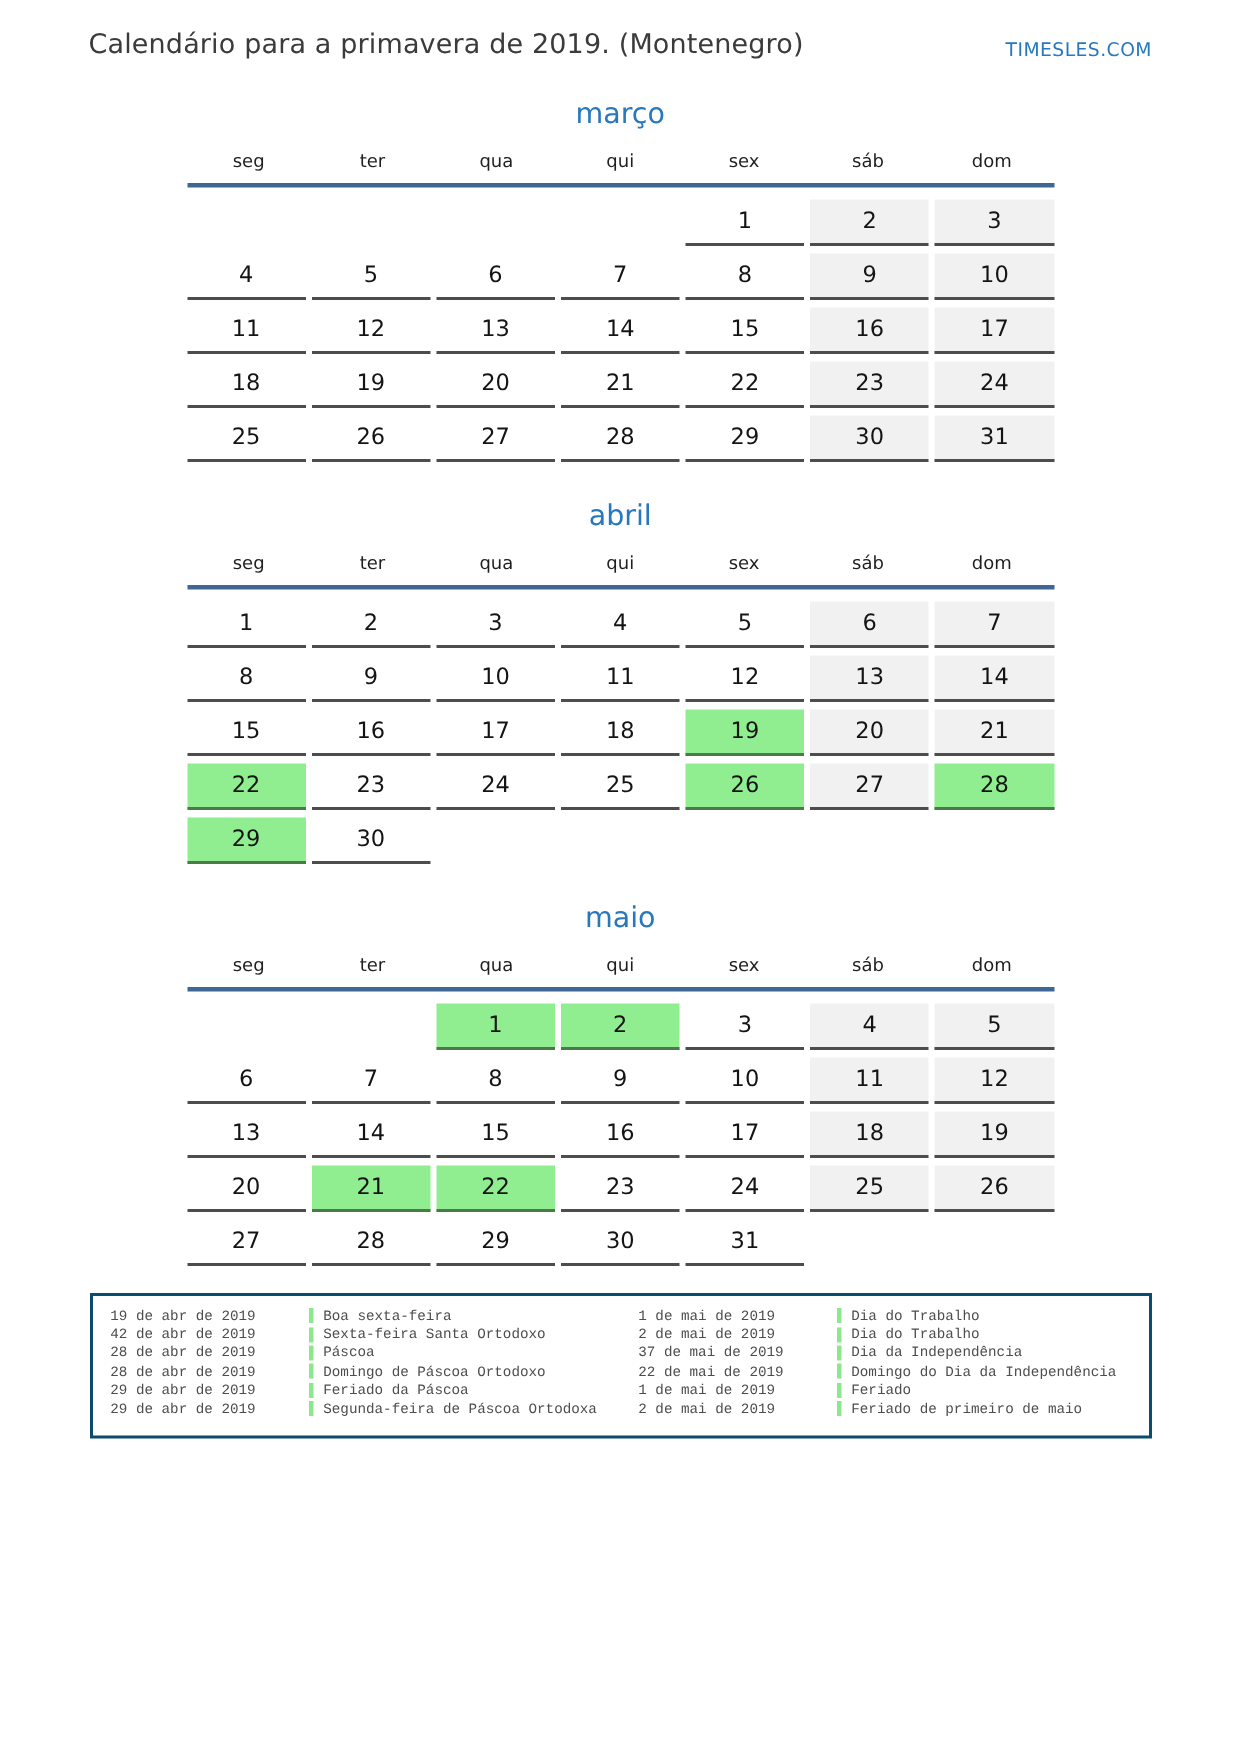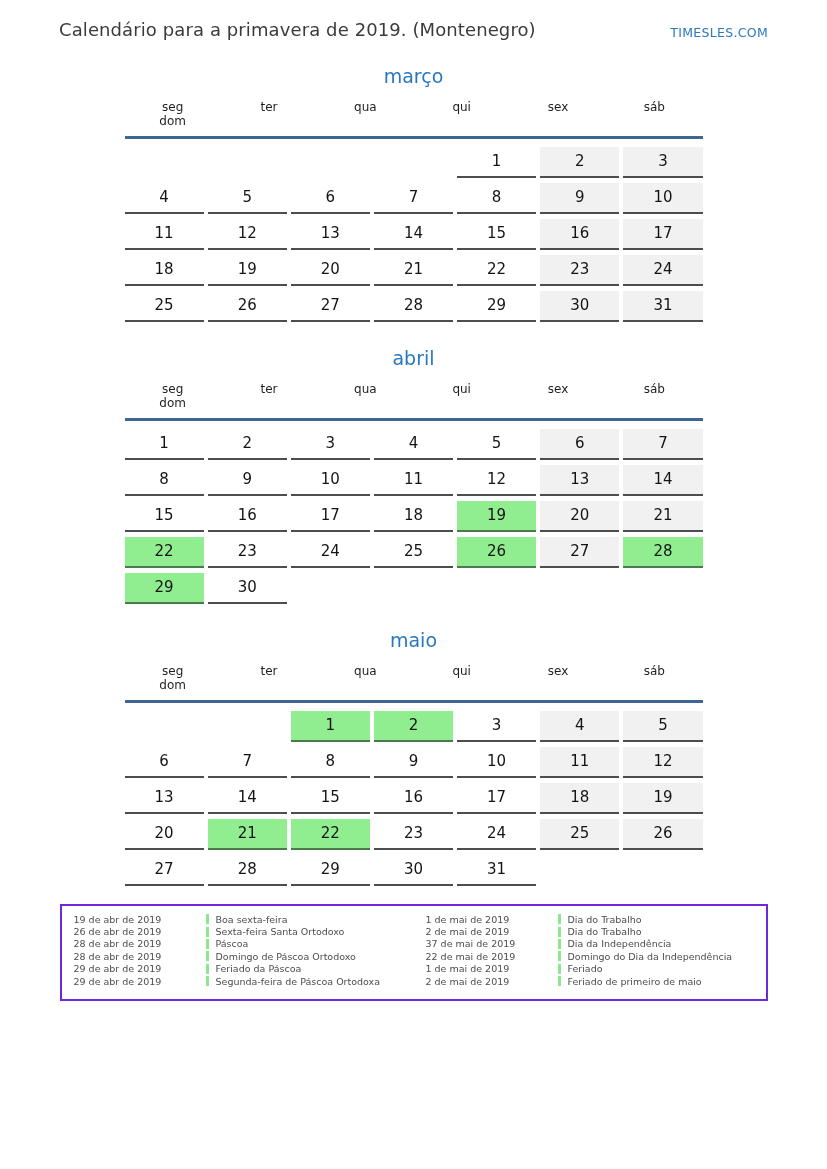--- a/index.html
+++ b/index.html
@@ -11,32 +11,32 @@
   .page{position:relative;width:827px;height:1169px;overflow:hidden;}
 
   
   .header{display:flex;justify-content:space-between;align-items:flex-start;padding:19px 59px 0 59px;}
   .page-title{font-size:18px;color:#3b3b3b;font-weight:400;letter-spacing:.1px;}
   .brand-link{font-size:12.5px;font-weight:400;color:#2878be;text-decoration:none;margin-top:6px;letter-spacing:.3px;}
 
   
   .month{width:578px;margin:25px auto 0 auto;}
   .month-title{margin:0 0 13px 0;text-align:center;font-size:19px;font-weight:400;color:#2878be;}
-  .weekday-row{display:grid;grid-template-columns:repeat(6,1fr);text-align:center;
+  .weekday-row{display:grid;grid-template-columns:repeat(7,1fr);text-align:center;
                font-size:12px;color:#1f1f1f;padding-bottom:8px;}
   .rule{height:3px;background:#3e6795;}
   .month-grid{display:grid;grid-template-columns:repeat(7,1fr);column-gap:4px;row-gap:5px;margin-top:8px;}
   .cell{height:29px;line-height:29px;text-align:center;font-size:15px;color:#141414;
         border-bottom:2px solid #4d4d4d;}
   .cell.empty{border-bottom:none;background:transparent;}
   .cell.weekend{background:#f1f1f1;}
   .cell.holiday{background:#90ee90;border-bottom-color:#4a7a4a;}
 
   
-  .legend{width:704px;margin:18px auto 0 auto;border:2px solid #6d28d9;padding:7px 0 12px 0;}
+  .legend{width:704px;margin:18px auto 0 auto;border:2px solid #0c4a6e;padding:7px 0 12px 0;font-family:Liberation Mono, monospace;}
   .legend-cols{display:grid;grid-template-columns:1fr 1fr;align-items:start;}
   .lg-item{display:flex;align-items:center;height:12.4px;font-size:9.5px;color:#4d4d4d;}
   .lg-date{width:132px;padding-left:12px;white-space:nowrap;}
   .lg-bar{width:3px;height:10px;background:#8de88d;margin-right:7px;flex:0 0 3px;}
   .lg-name{white-space:nowrap;}
 </style>
 </head>
 <body>
 
 <div class="page">
@@ -201,21 +201,21 @@
 
   <div class="legend">
     <div class="legend-cols">
       <div>
           <div class="lg-item">
             <span class="lg-date">19 de abr de 2019</span>
             <span class="lg-bar"></span>
             <span class="lg-name">Boa sexta-feira</span>
           </div>
           <div class="lg-item">
-            <span class="lg-date">26 de abr de 2019</span>
+            <span class="lg-date">42 de abr de 2019</span>
             <span class="lg-bar"></span>
             <span class="lg-name">Sexta-feira Santa Ortodoxo</span>
           </div>
           <div class="lg-item">
             <span class="lg-date">28 de abr de 2019</span>
             <span class="lg-bar"></span>
             <span class="lg-name">Páscoa</span>
           </div>
           <div class="lg-item">
             <span class="lg-date">28 de abr de 2019</span>

